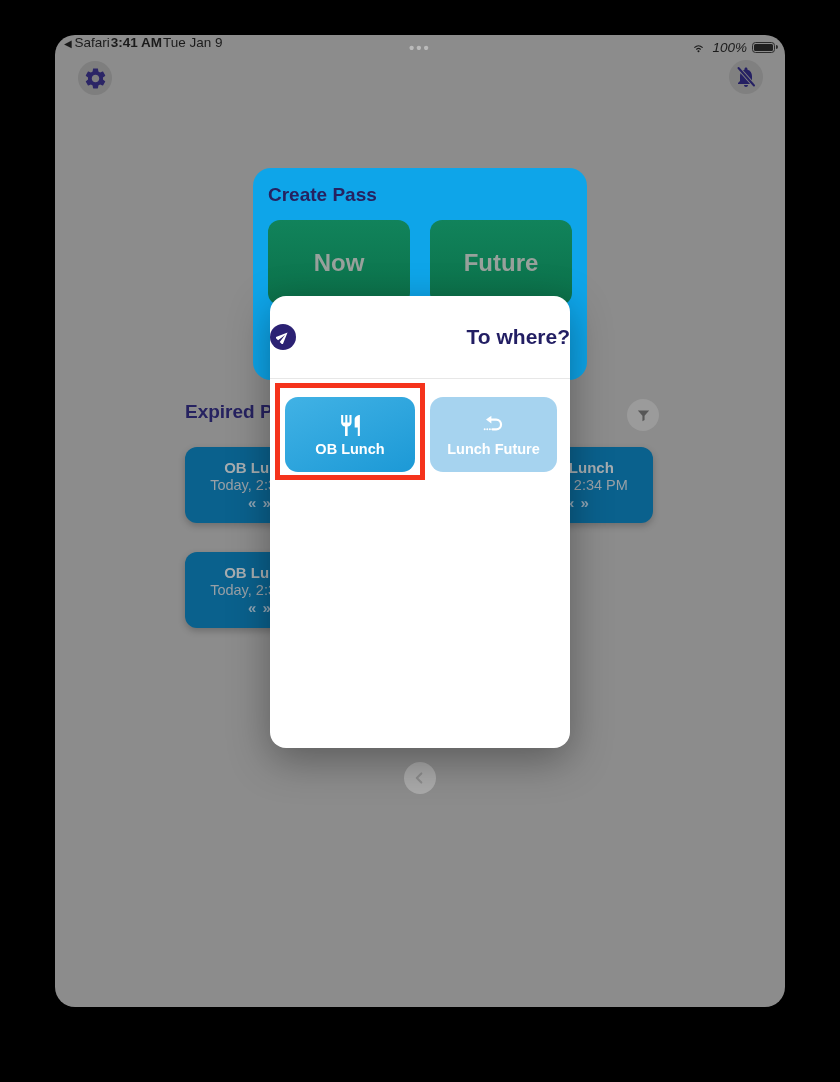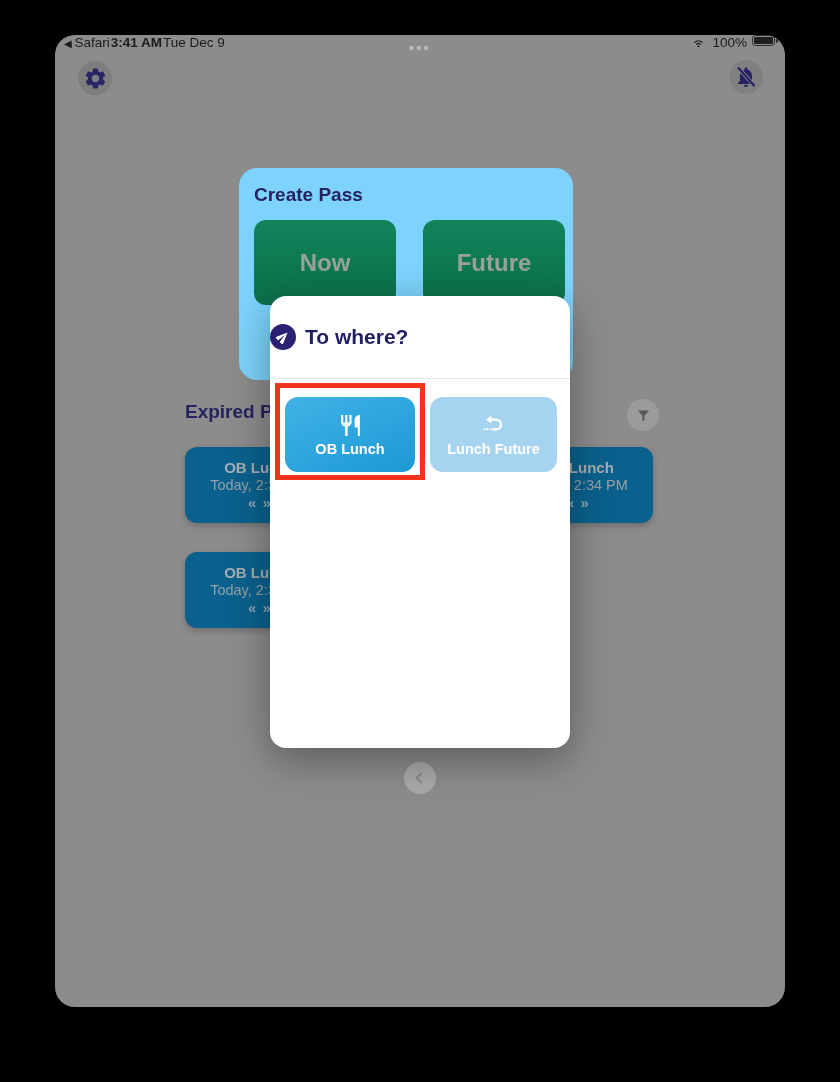--- a/index.html
+++ b/index.html
@@ -10,40 +10,40 @@
             border-radius:20px; background:var(--screen-bg,#8C8C8C); overflow:hidden; }
 
   
   .status-bar { position:absolute; left:0; top:0; width:100%; height:24px;
                 display:flex; align-items:center; font-size:13.5px; color:#1b1b1b; }
   .sb-left { position:absolute; left:9px; top:0; height:24px; display:flex; align-items:flex-start; gap:1px; }
   .sb-back { font-size:10px; }
   .sb-time { font-weight:700; }
   .sb-center { position:absolute; left:50%; top:0; transform:translateX(-50%); height:24px;
                display:flex; align-items:center; color:#BABABA; font-size:15px; letter-spacing:2px; font-weight:700; }
-  .sb-right { position:absolute; right:10px; top:0; height:24px; display:flex; gap:5px; }
+  .sb-right { position:absolute; right:10px; top:0; height:24px; display:flex; align-items:center; gap:5px;font-style:italic; }
   .battery { position:relative; width:23px; height:11px; border:1.5px solid #2a2a2a; border-radius:3.5px; }
   .battery .fill { position:absolute; left:1px; top:1px; right:1px; bottom:1px; background:#1f1f1f; border-radius:1.5px; }
   .battery .nub { position:absolute; right:-4px; top:2.5px; width:2.5px; height:4px; background:#2a2a2a; border-radius:0 2px 2px 0; }
 
   
   .round-btn { position:absolute; border-radius:50%; display:flex; align-items:center;
                justify-content:center; border:none; cursor:pointer; }
   .gear-btn { left:23px; top:26px; width:34px; height:34px; background:#7E7E7E; }
   .bell-btn { left:674px; top:25px; width:34px; height:34px; background:#808080; }
 
   
-  .create-card { position:absolute; left:184px; top:133px; width:334px; height:212px;
-                 background:#7dd3fc; border-radius:18px; }
+  .create-card { position:absolute; left:198px; top:133px; width:334px; height:212px;
+                 background:#0ea5e9; border-radius:18px; }
   .create-title { position:absolute; left:15px; top:16px; font-size:19px; font-weight:700;
                   color:var(--navy,#262260); }
   .green-btn { position:absolute; top:52px; width:142px; height:85px; border:none; border-radius:12px;
                background:linear-gradient(180deg,#11835B,#0B7049); color:var(--green-button-text,#98A19C);
                font-size:24px; font-weight:700; font-family:inherit; cursor:pointer; }
-  .now-btn { left:15px; } .future-btn { left:177px;margin-left:7px; }
+  .now-btn { left:15px; } .future-btn { left:177px; }
 
   
   .expired-title { position:absolute; left:130px; top:366px; font-size:19px; font-weight:700;
                    color:var(--navy,#262260); white-space:nowrap; }
   .filter-btn { left:572px; top:364px; width:32px; height:32px; background:#9B9B9B; }
 
   .pass-card { position:absolute; width:150px; height:76px; border-radius:12px;
                background:var(--pass-card-bg,#0A618D); box-shadow:0 3px 7px rgba(0,0,0,.22);
                display:flex; flex-direction:column; align-items:center; justify-content:center;
                gap:1px; cursor:pointer; }
@@ -52,21 +52,21 @@
   .pass-pager { font-size:15px; font-weight:700; color:var(--pass-card-pager,#8FA5B4); letter-spacing:1px; }
   .card-a { left:130px; top:412px; } .card-b { left:448px; top:412px; } .card-c { left:130px; top:517px; }
 
   
   .back-btn { left:349px; top:727px; width:32px; height:32px; background:#A9A9A9; }
 
   
   .modal { position:absolute; left:215px; top:261px; width:300px; height:452px; background:#fff;
            border-radius:16px; z-index:10; box-shadow:0 12px 40px rgba(0,0,0,.35); }
   .modal-header { position:absolute; left:0; top:0; width:100%; height:82px;
-                  display:flex; align-items:center; justify-content:flex-start; gap:9px; }
+                  display:flex; align-items:center; justify-content:space-between; gap:9px; }
   .modal-icon { width:26px; height:26px; border-radius:50%; background:#2B2173;
                 display:flex; align-items:center; justify-content:center; }
   .modal-title { font-size:21px; font-weight:700; color:var(--modal-navy,#221E63); }
   .modal-divider { position:absolute; left:0; top:82px; width:100%; height:1px; background:#E7E7E7; }
 
   .opt-btn { position:absolute; top:101px; height:75px; border:none; border-radius:13px;
              display:flex; flex-direction:column; align-items:center; justify-content:center; gap:3px;
              font-family:inherit; cursor:pointer; }
   .opt-ob { left:15px; width:130px;
             background:linear-gradient(155deg,#41B2E5 0%,#1C99D6 100%); }
@@ -84,21 +84,21 @@
 
 <div class="screen">
 
   <div class="status-bar">
     <div class="sb-left">
       <span class="sb-back">
         <span>◀</span>
         <span style="font-size:13.5px;">Safari</span>
       </span>
       <span class="sb-time">3:41 AM</span>
-      <span>Tue Dec 9</span>
+      <span>Tue Jan 9</span>
     </div>
     <div class="sb-center">•••</div>
     <div class="sb-right">
       <span>
         <svg width="17" height="14" viewBox="0 0 24 24">
           <path d="M5.6 12.6a9.4 9.4 0 0 1 12.8 0" fill="none" stroke="#1b1b1b" stroke-width="2" stroke-linecap="round"></path>
           <path d="M8.7 15.8a5 5 0 0 1 6.6 0" fill="none" stroke="#1b1b1b" stroke-width="2" stroke-linecap="round"></path>
           <circle cx="12" cy="19.2" r="1.7" fill="#1b1b1b"></circle>
         </svg>
       </span>

